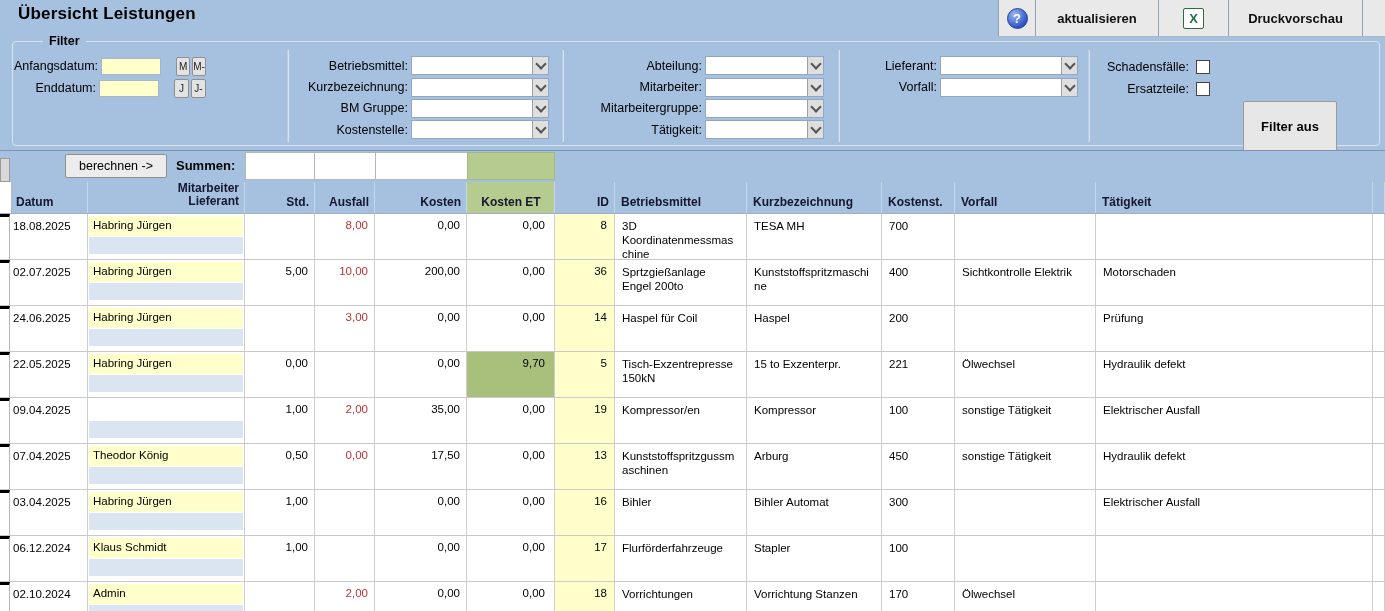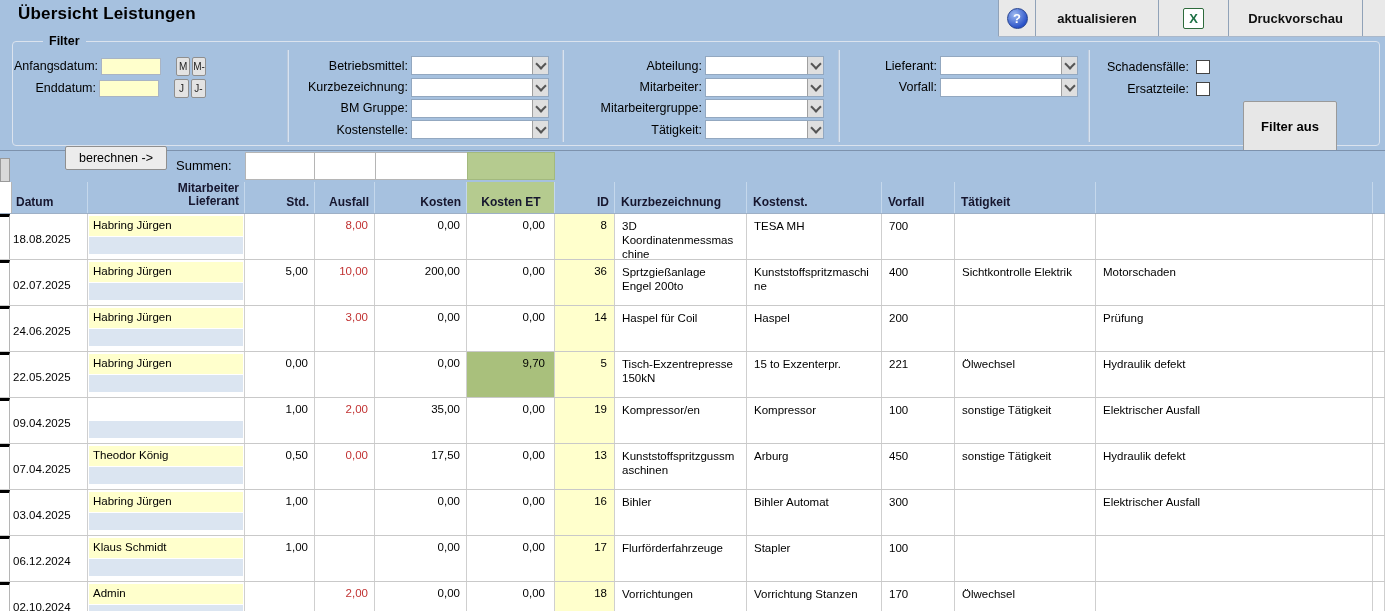--- a/index.html
+++ b/index.html
@@ -52,24 +52,24 @@
   .cbx{width:12px;height:12px;background:#fff;border:1px solid #444;margin-left:4px;}
   .filter-off{position:absolute;left:1243px;top:101px;width:94px;height:51px;background:#e7e7e7;
               border:1px solid #9a9a9a;border-radius:2px;font-weight:bold;font-size:13px;
               font-family:"Liberation Sans",sans-serif;}
 
   
   .sumstrip{position:absolute;left:0;top:150px;width:1385px;height:32px;background:#a6c1df;
             border-top:1px solid #7d92ad;box-sizing:border-box;}
   .corner{position:absolute;left:0;top:158px;width:10px;height:24px;background:#d9d9d9;
           border:1px solid #9a9a9a;box-sizing:border-box;}
-  .calc-btn{position:absolute;left:65px;top:146px;width:102px;height:24px;background:#ececec;
+  .calc-btn{position:absolute;left:65px;top:154px;width:102px;height:24px;background:#ececec;
             border:1px solid #8f8f8f;border-radius:2px;font-size:12.5px;
             font-family:"Liberation Sans",sans-serif;}
-  .sum-label{position:absolute;left:176px;top:158px;font-weight:normal;font-size:13px;}
+  .sum-label{position:absolute;left:176px;top:158px;font-weight:bold;font-size:13px;}
   .sum-field{position:absolute;top:152px;height:28px;background:#fff;border:1px solid #b5b5b5;
              box-sizing:border-box;font-size:11.5px;text-align:right;padding:6px 5px 0 0;}
   .sf1{left:245px;width:70px}.sf2{left:314px;width:62px}.sf3{left:375px;width:93px}
   .sf4{left:467px;width:88px;background:#b5cb8f;border-color:#a3b97e}
 
   
   .thead,.trow{display:grid;
     grid-template-columns:10px 78px 157px 70px 60px 92px 88px 60px 132px 135px 73px 141px 277px 12px;}
   .thead{position:absolute;left:0;top:182px;width:1385px;height:32px;background:#a6c1df;
          border-bottom:1px solid #9eb0c6;box-sizing:border-box;}
@@ -77,21 +77,21 @@
              color:#16162e;display:flex;align-items:flex-end;padding:0 5px 4px 6px;line-height:13px;}
   .th-gutter{background:#fff;border-right:1px solid #b5b5b5 !important;}
   .th-right{justify-content:flex-end;}
   .th-center{justify-content:center;}
   .th-green{background:#b5cb8f;}
   .th-two{flex-direction:column;align-items:flex-start;justify-content:flex-start;padding-top:2px;}
   .tbody{position:absolute;left:0;top:214px;width:1385px;}
   .trow{height:46px;background:#fff;border-bottom:1px solid #c9c9c9;box-sizing:border-box;}
   .trow>div{border-right:1px solid #cfcfcf;box-sizing:border-box;font-size:11.5px;overflow:hidden;}
   .c-gutter{background:#fff;border-right:1px solid #b5b5b5 !important;border-top:3px solid #000;}
-  .c-date{padding:18px 0 0 3px;line-height:14px;}
+  .c-date{padding:5px 0 0 3px;line-height:14px;}
   .c-mit{padding:2px 0 0 0;}
   .nm{height:20px;background:#ffffcc;margin:0 1px;padding:3px 4px 0;box-sizing:border-box;
       white-space:nowrap;overflow:hidden;font-size:11.5px;}
   .nm.empty{background:#fff;}
   .lf{height:17px;background:#dbe5f1;margin:1px 1px 0;}
   .num{text-align:right;padding:5px 6px 0 0;}
   .red{color:#c13232;}
   .c-et{padding-right:9px;}
   .c-et.green{background:#a9c07c;padding-left:32px;}
   .c-id{background:#ffffcc;text-align:right;padding:5px 7px 0 0;}
@@ -259,20 +259,21 @@
     <div>Datum</div>
     <div class="th-two">
       <span>Mitarbeiter</span>
       <span>Lieferant</span>
     </div>
     <div class="th-right">Std.</div>
     <div class="th-right">Ausfall</div>
     <div class="th-right">Kosten</div>
     <div class="th-center th-green">Kosten ET</div>
     <div class="th-right">ID</div>
+    <div>Betriebsmittel</div>
     <div>Kurzbezeichnung</div>
     <div>Kostenst.</div>
     <div>Vorfall</div>
     <div>Tätigkeit</div>
     <div></div>
   </div>
 
   <div class="tbody">
       <div class="trow">
         <div class="c-gutter"></div>

